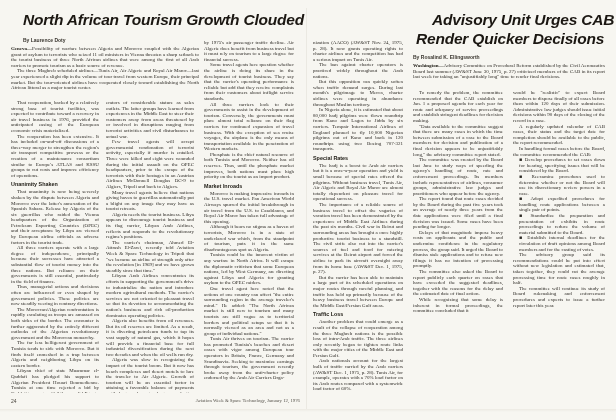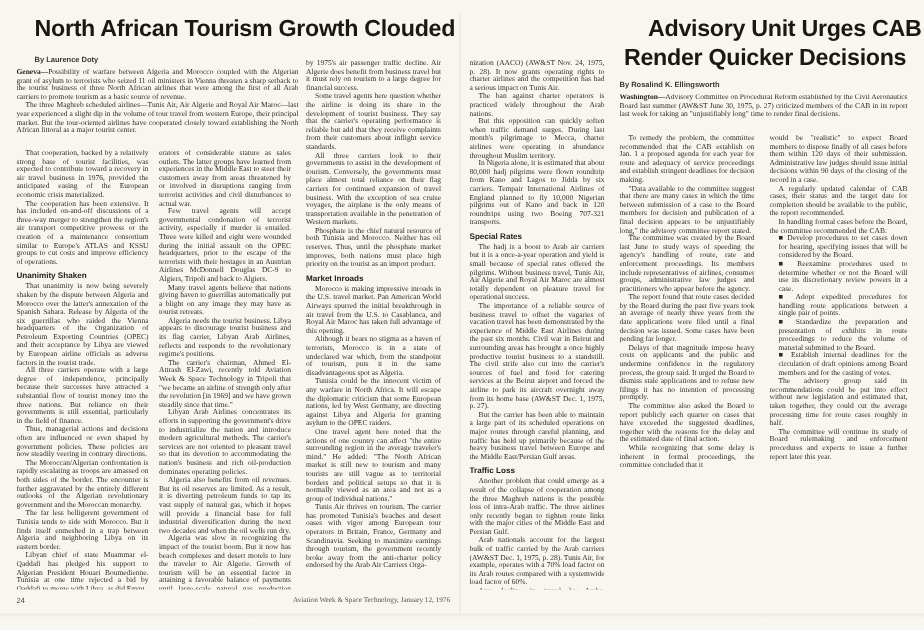--- a/index.html
+++ b/index.html
@@ -3,21 +3,21 @@
 <meta charset="utf-8">
 <style>
   html,body{margin:0;padding:0;background:#dedcd6;}
   .spread{
     position:relative;width:616px;height:420px;margin:0 auto;
     background:#f7f6f1;overflow:hidden;
     font-family:"Liberation Serif",serif;color:#2e2b26;
   }
   .headline{
     position:absolute;font-family:"Liberation Sans",sans-serif;
-    font-weight:700;font-size:15.5px;line-height:19px;
+    font-weight:700;font-style:italic;font-size:15.5px;line-height:19px;
     letter-spacing:-0.2px;color:#1b1712;white-space:nowrap;
   }
   .byline{
     position:absolute;font-family:"Liberation Sans",sans-serif;
     font-weight:700;font-size:5px;line-height:6px;color:#3a362f;
   }
   .colblock{
     position:absolute;overflow:hidden;
     font-size:5px;line-height:5.6px;text-align:justify;
     color:#2e2b26;

